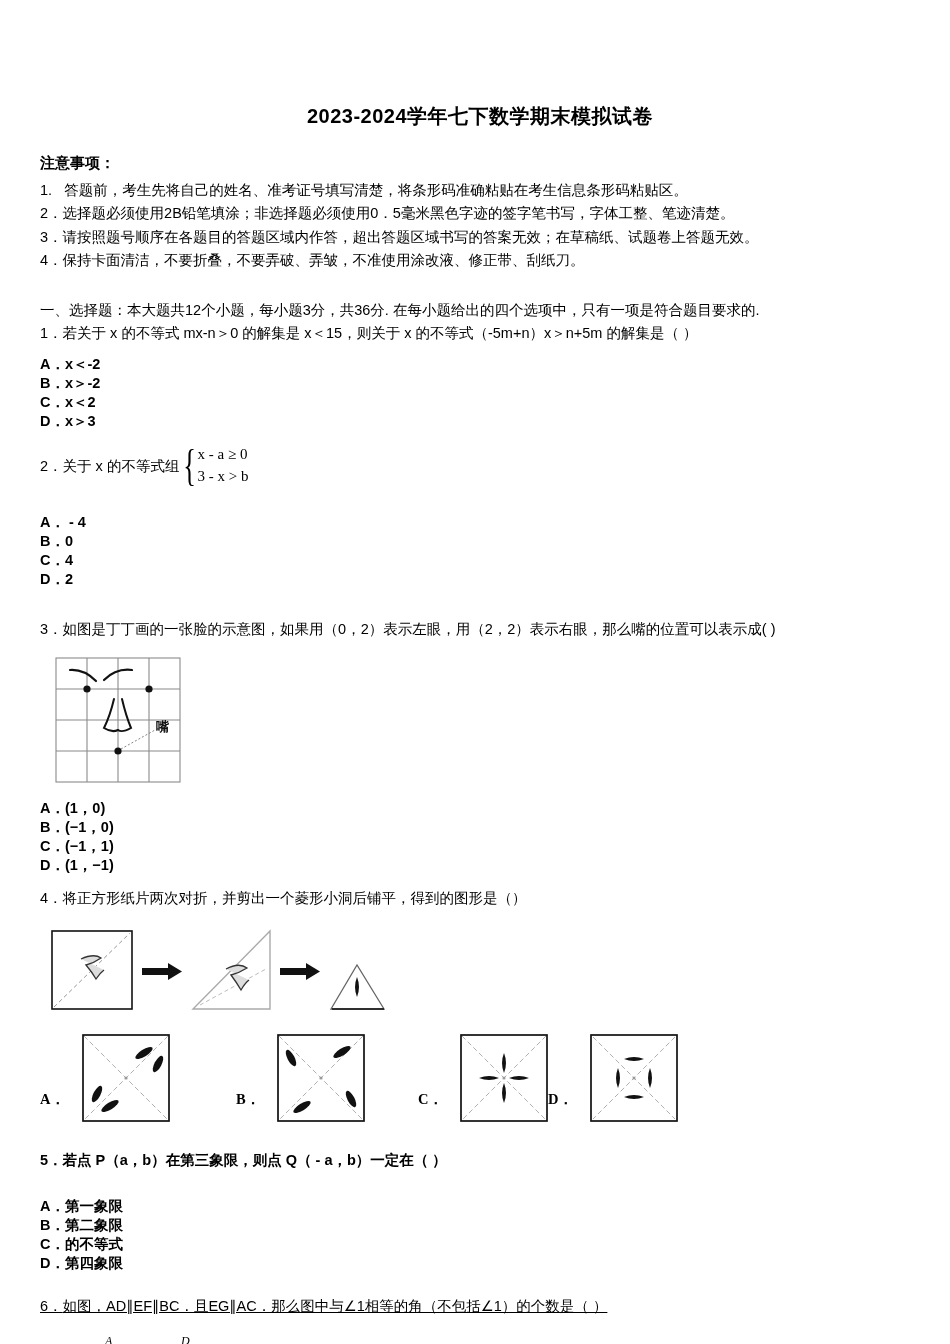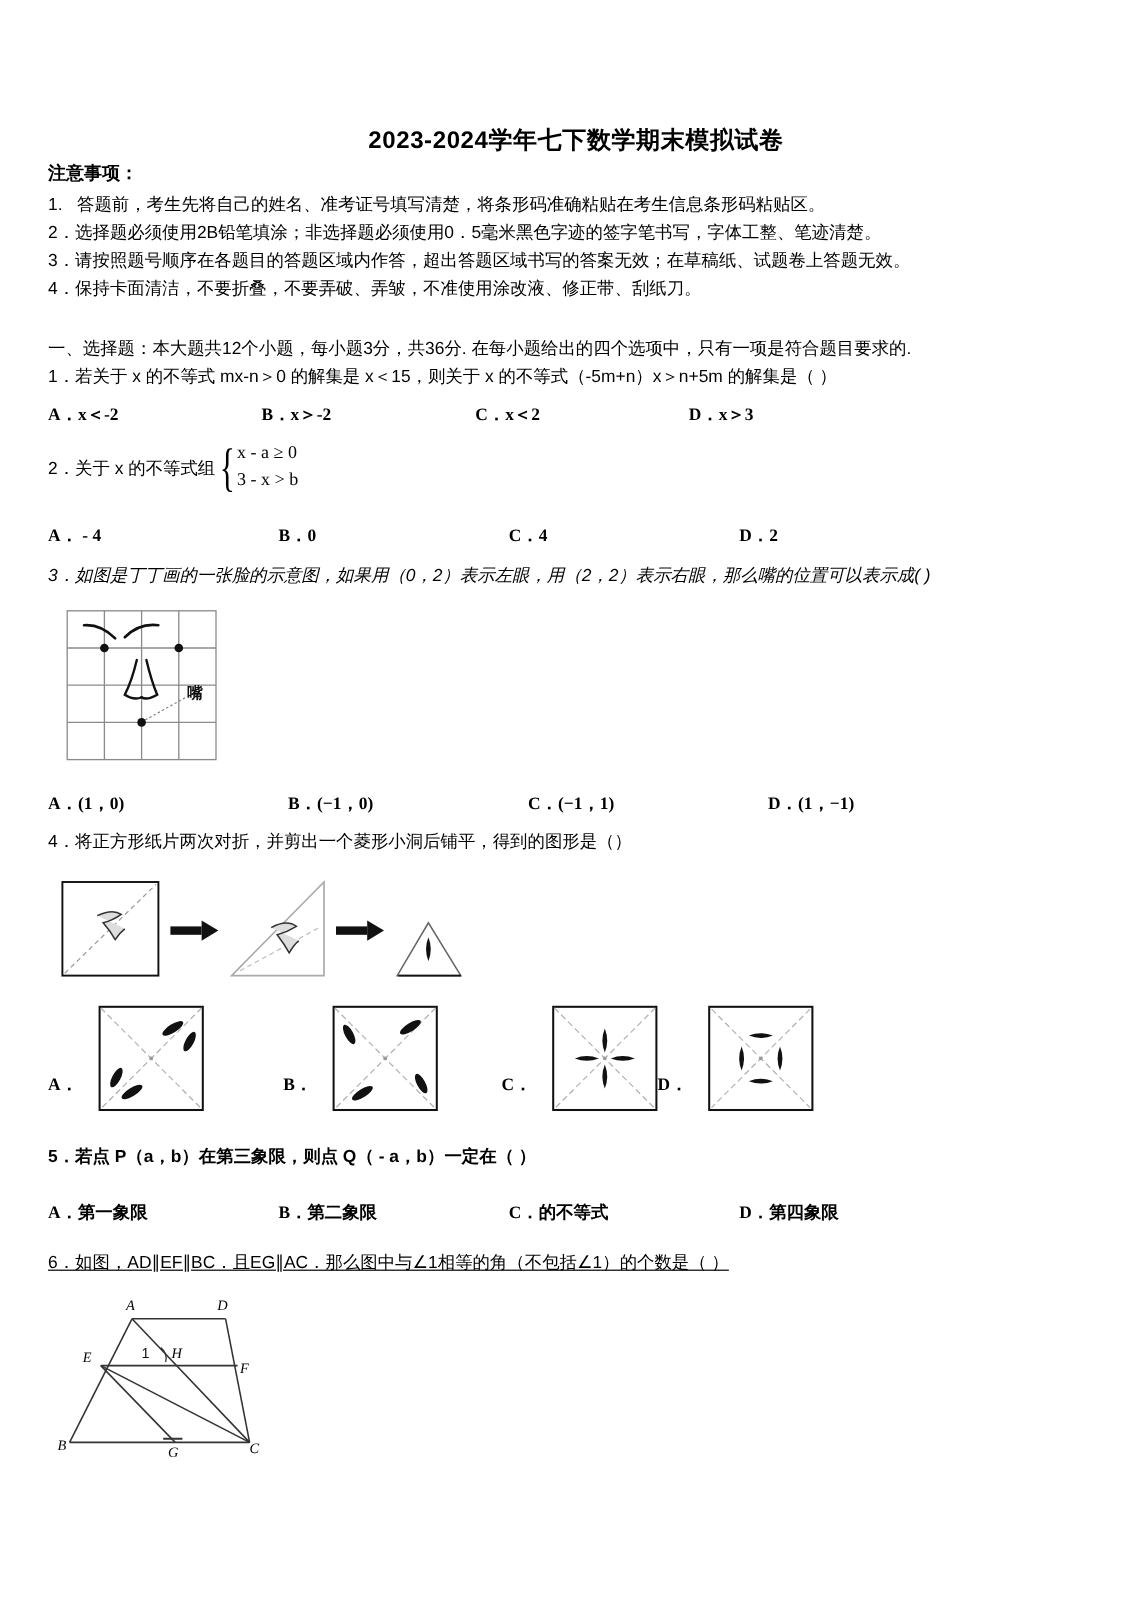--- a/index.html
+++ b/index.html
@@ -35,21 +35,21 @@
     text-align: center;
     font-weight: bold;
     font-size: 20px;
     letter-spacing: 0.5px;
     margin-top: 103px;
     font-family: "Liberation Sans", "DejaVu Sans", sans-serif;
   }
 
   
   .notice-block {
-    margin-top: 5px;
+    margin-top: 24px;
   }
   .notice-head {
     font-weight: bold;
     font-size: 15px;
     font-family: "Liberation Sans", "DejaVu Sans", sans-serif;
     margin-bottom: 6px;
   }
   .notice-line {
     font-size: 14.5px;
     font-family: "Liberation Sans", "DejaVu Sans", sans-serif;
@@ -74,22 +74,23 @@
   .q-stem {
     display: block;
   }
   .q-bold {
     font-weight: bold;
   }
 
   .opts {
     display: flex;
     font-size: 14.5px;
-    font-family: Liberation Serif, serif;
+    font-family: Liberation Sans, sans-serif;
     margin-top: 9px;
+    flex-direction: column;
   }
   .opts .opt {
     flex: 0 0 auto;
   }
   .opts.w4 .opt { width: 178px; }
   .opts.w4b .opt { width: 192px; }
   .opts.wide .opt { width: 200px; }
   .opt-b { font-weight: bold; }
 
   
@@ -206,21 +207,21 @@
           </span>
         </span>
   </div>
   <div class="opts w4b" style="margin-top:24px;">
     <div class="opt opt-b">A． - 4</div>
     <div class="opt opt-b">B．0</div>
     <div class="opt opt-b">C．4</div>
     <div class="opt opt-b">D．2</div>
   </div>
 
-  <div class="q" style="margin-top:13px;font-style:italic;">
+  <div class="q" style="margin-top:29px;">
     <span>3．</span><span>如图是丁丁画的一张脸的示意图，如果用（0，2）表示左眼，用（2，2）表示右眼，那么嘴的位置可以表示成(  )</span>
   </div>
 
   <div class="fig-face">
     <svg width="133" height="131" viewBox="0 0 133 131">
 
       <g stroke="#8a8a8a" stroke-width="1.1" fill="none">
         <rect x="4" y="4" width="124" height="124"></rect>
         <line x1="35" y1="4" x2="35" y2="128"></line>
         <line x1="66" y1="4" x2="66" y2="128"></line>
@@ -243,21 +244,21 @@
         <path d="M70 45 Q74 62 79 74 Q70 79 66 76"></path>
       </g>
 
       <circle cx="66" cy="97" r="3.6" fill="#111"></circle>
 
       <line x1="69" y1="95" x2="103" y2="76" stroke="#777" stroke-width="0.9" stroke-dasharray="2,2"></line>
       <text x="104" y="77" font-family="'Liberation Sans',sans-serif" font-size="13" font-weight="bold" fill="#111">嘴</text>
     </svg>
   </div>
 
-  <div class="opts wide" style="margin-top:24px;">
+  <div class="opts wide" style="margin-top:14px;">
     <div class="opt opt-b">A．(1，0)</div>
     <div class="opt opt-b">B．(−1，0)</div>
     <div class="opt opt-b">C．(−1，1)</div>
     <div class="opt opt-b">D．(1，−1)</div>
   </div>
 
   <div class="q" style="margin-top:12px;">
     <span>4．</span><span>将正方形纸片两次对折，并剪出一个菱形小洞后铺平，得到的图形是（）</span>
   </div>
 

